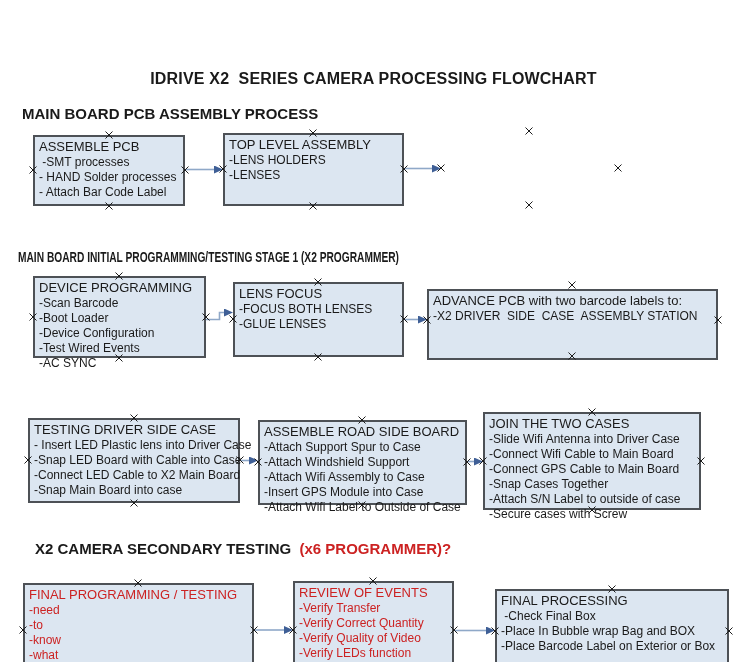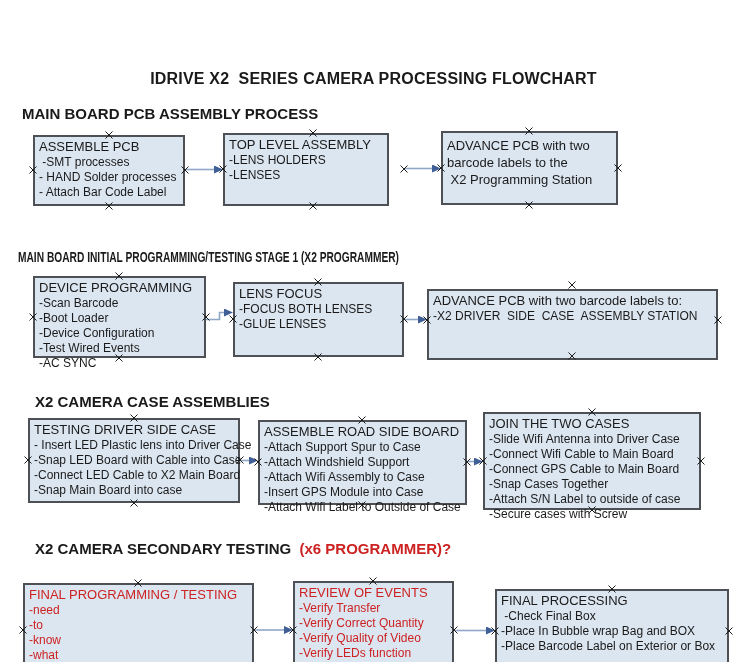--- a/index.html
+++ b/index.html
@@ -53,29 +53,24 @@
 
   <div class="main-title">IDRIVE X2  SERIES CAMERA PROCESSING FLOWCHART</div>
 
   <div class="sec-head" style="left:22px;top:57px">MAIN BOARD PCB ASSEMBLY PROCESS</div>
   <div class="box" style="left:33px;top:87px;width:152px;height:71px">
     <div class="box-title">ASSEMBLE PCB</div>
     <div class="box-items"> -SMT processes
 - HAND Solder processes
 - Attach Bar Code Label</div>
   </div>
-  <div class="box" style="left:223px;top:85px;width:166px;height:73px">
+  <div class="box" style="left:223px;top:85px;width:181px;height:73px">
     <div class="box-title">TOP LEVEL ASSEMBLY</div>
     <div class="box-items">-LENS HOLDERS
 -LENSES</div>
-  </div>
-  <div class="box" style="left:441px;top:83px;width:177px;height:74px">
-    <div class="box-title lh17">ADVANCE PCB with two
-barcode labels to the
- X2 Programming Station</div>
   </div>
 
   <div class="sec-head condensed" style="left:18px;top:200px">MAIN BOARD INITIAL PROGRAMMING/TESTING STAGE 1 (X2 PROGRAMMER)</div>
   <div class="box" style="left:33px;top:228px;width:173px;height:82px">
     <div class="box-title">DEVICE PROGRAMMING</div>
     <div class="box-items">-Scan Barcode
 -Boot Loader
 -Device Configuration
 -Test Wired Events
 -AC SYNC</div>
@@ -83,21 +78,20 @@
   <div class="box" style="left:233px;top:234px;width:171px;height:75px">
     <div class="box-title">LENS FOCUS</div>
     <div class="box-items">-FOCUS BOTH LENSES
 -GLUE LENSES</div>
   </div>
   <div class="box" style="left:427px;top:241px;width:291px;height:71px">
     <div class="box-title">ADVANCE PCB with two barcode labels to:</div>
     <div class="box-items">-X2 DRIVER  SIDE  CASE  ASSEMBLY STATION</div>
   </div>
 
-  <div class="sec-head" style="left:35px;top:345px">X2 CAMERA CASE ASSEMBLIES</div>
   <div class="box" style="left:28px;top:370px;width:212px;height:85px">
     <div class="box-title">TESTING DRIVER SIDE CASE</div>
     <div class="box-items">- Insert LED Plastic lens into Driver Case
 -Snap LED Board with Cable into Case
 -Connect LED Cable to X2 Main Board
 -Snap Main Board into case</div>
   </div>
   <div class="box" style="left:258px;top:372px;width:209px;height:85px">
     <div class="box-title">ASSEMBLE ROAD SIDE BOARD</div>
     <div class="box-items">-Attach Support Spur to Case

